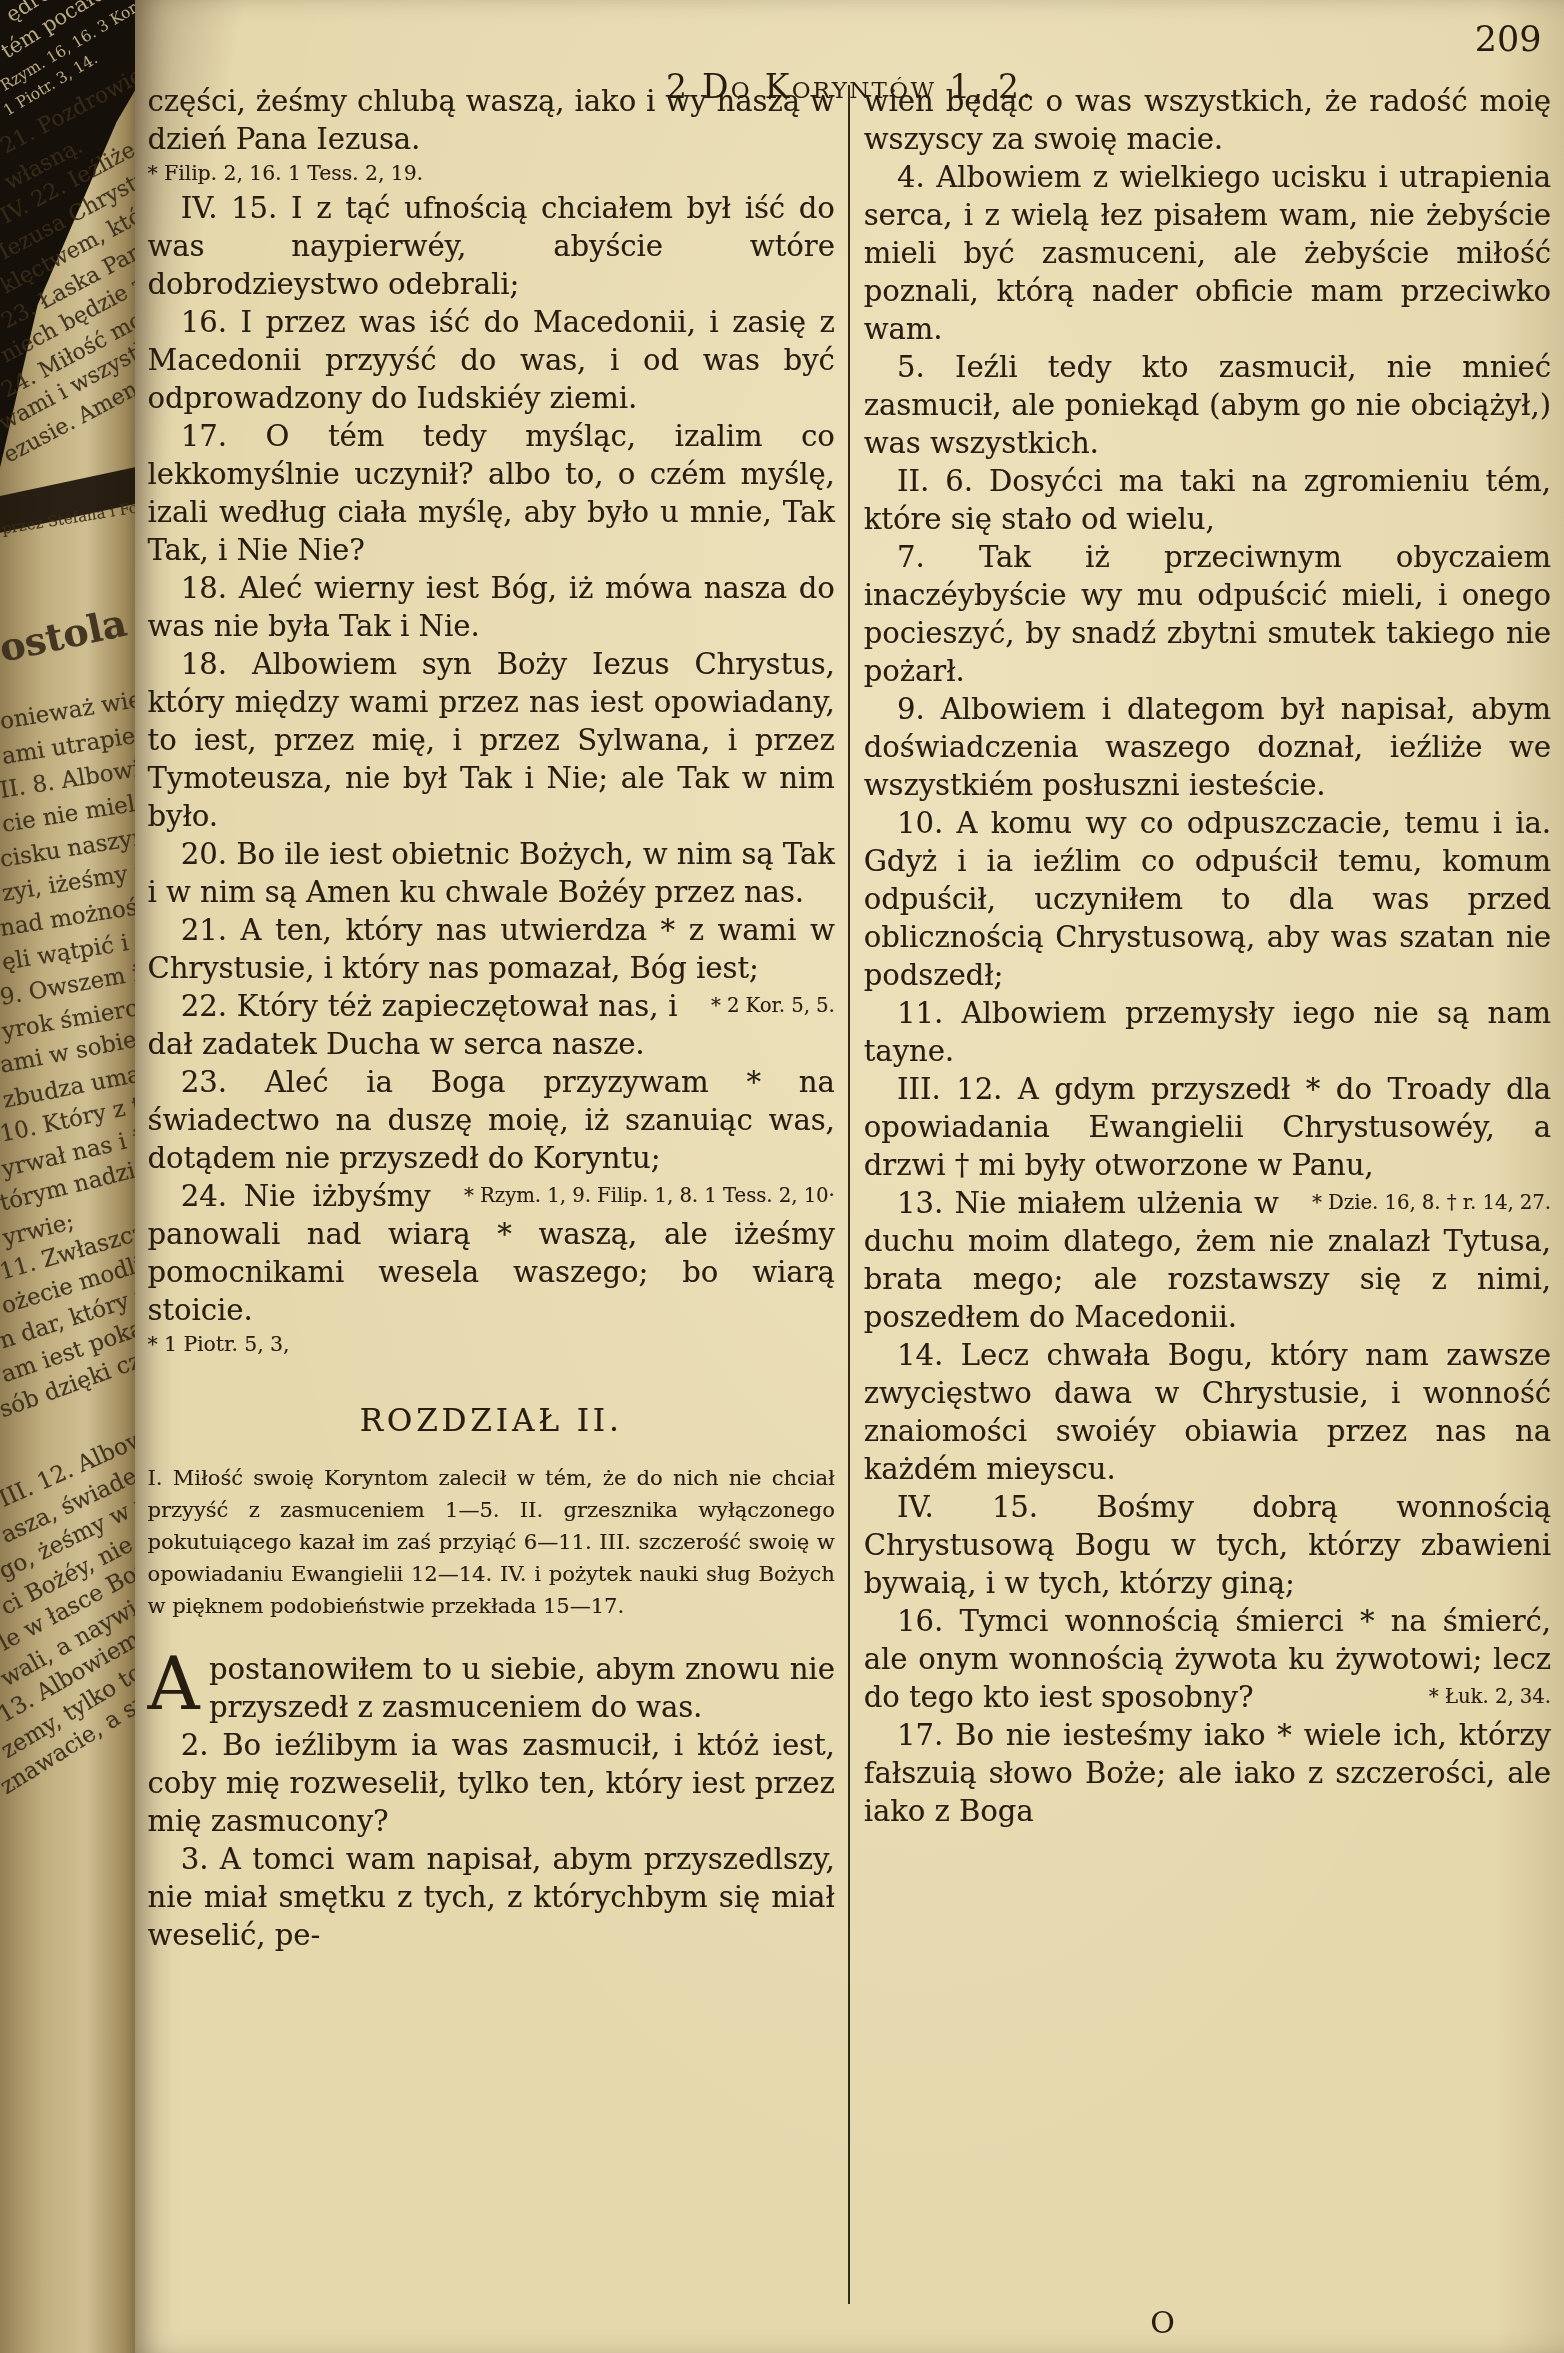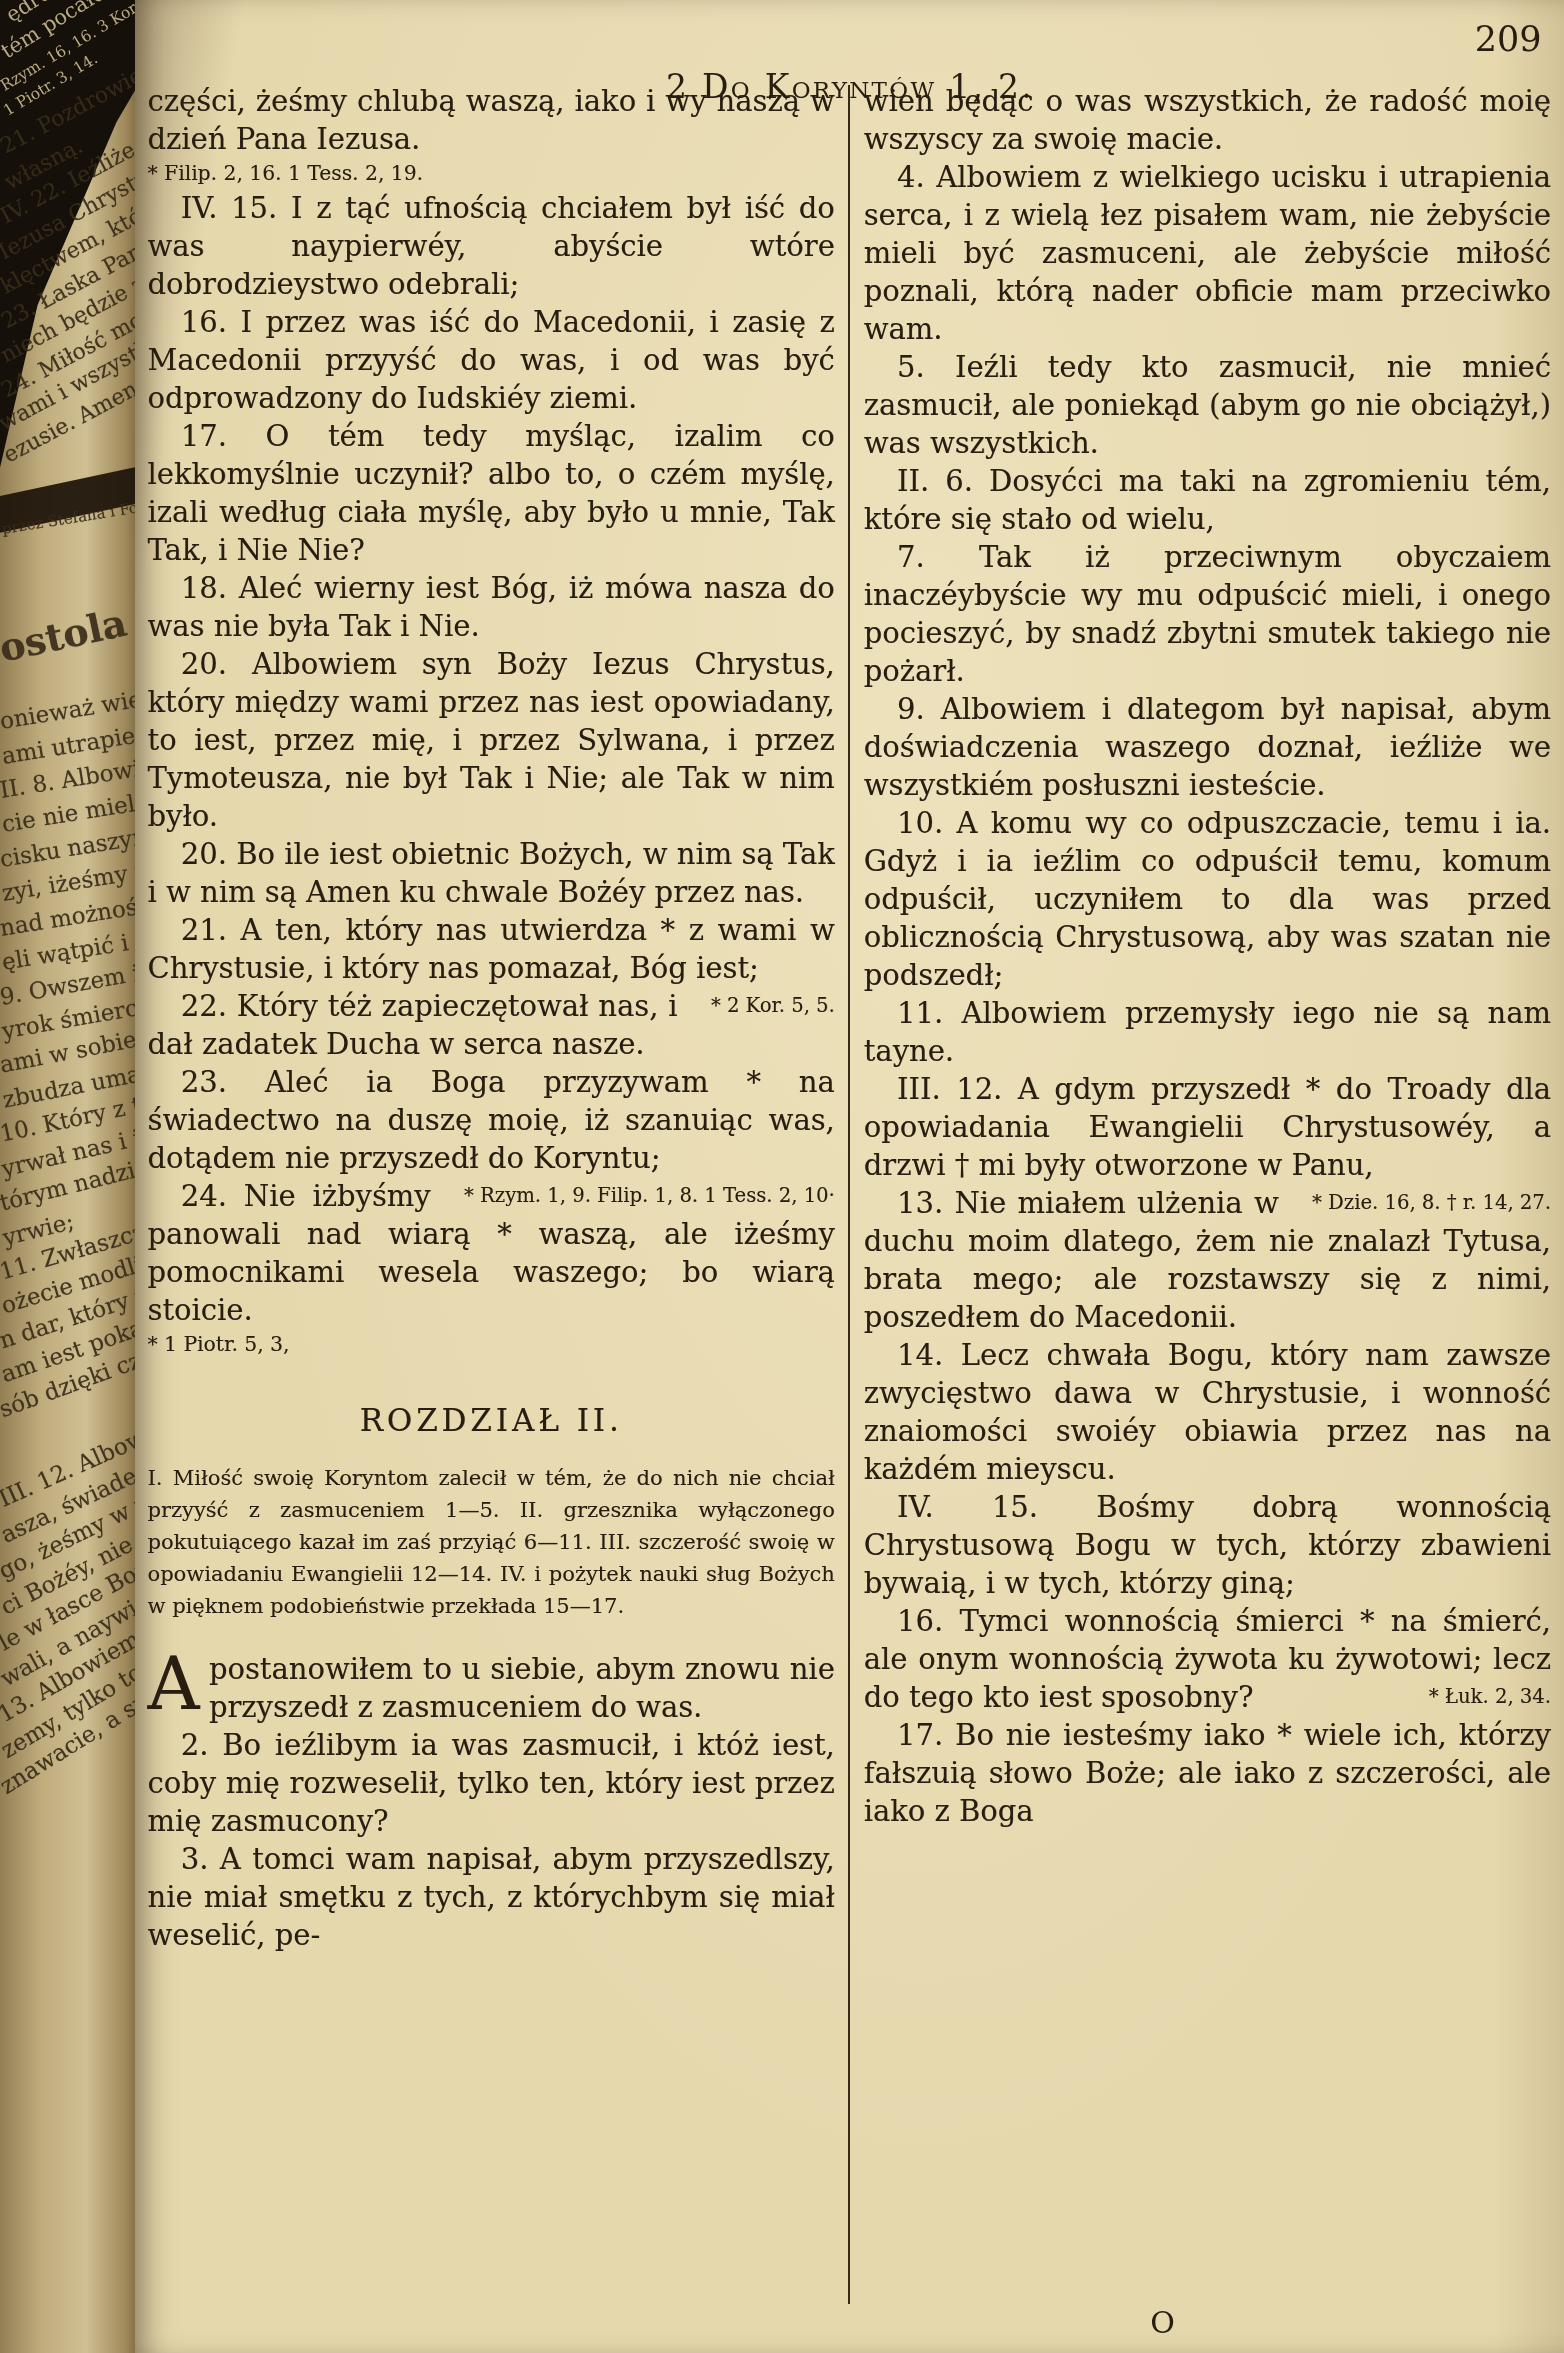--- a/index.html
+++ b/index.html
@@ -133,21 +133,21 @@
     </header>
 
     <div class="columns">
       <div class="col col-left">
           <p class="para cont">części, żeśmy chlubą waszą, iako i wy naszą w dzień Pana Iezusa.</p>
           <p class="para ref">* Filip. 2, 16.  1 Tess. 2, 19.</p>
           <p class="para verse">IV. 15. I z tąć ufnością chciałem był iść do was naypierwéy, abyście wtóre dobrodzieystwo odebrali;</p>
           <p class="para verse">16. I przez was iść do Macedonii, i zasię z Macedonii przyyść do was, i od was być odprowadzony do Iudskiéy ziemi.</p>
           <p class="para verse">17. O tém tedy myśląc, izalim co lekkomyślnie uczynił? albo to, o czém myślę, izali według ciała myślę, aby było u mnie, Tak Tak, i Nie Nie?</p>
           <p class="para verse">18. Aleć wierny iest Bóg, iż mówa nasza do was nie była Tak i Nie.</p>
-          <p class="para verse">20. Albowiem syn Boży Iezus Chrystus, który między wami przez nas iest opowiadany, to iest, przez mię, i przez Sylwana, i przez Tymoteusza, nie był Tak i Nie; ale Tak w nim było.</p>
+          <p class="para verse">18. Albowiem syn Boży Iezus Chrystus, który między wami przez nas iest opowiadany, to iest, przez mię, i przez Sylwana, i przez Tymoteusza, nie był Tak i Nie; ale Tak w nim było.</p>
           <p class="para verse">20. Bo ile iest obietnic Bożych, w nim są Tak i w nim są Amen ku chwale Bożéy przez nas.</p>
           <p class="para verse">21. A ten, który nas utwierdza * z wami w Chrystusie, i który nas pomazał, Bóg iest;<span class="inline-ref">* 2 Kor. 5, 5.</span></p>
           <p class="para verse">22. Który téż zapieczętował nas, i dał zadatek Ducha w serca nasze.</p>
           <p class="para verse">23. Aleć ia Boga przyzywam * na świadectwo na duszę moię, iż szanuiąc was, dotądem nie przyszedł do Koryntu;<span class="inline-ref">* Rzym. 1, 9.  Filip. 1, 8.  1 Tess. 2, 10·</span></p>
           <p class="para verse">24. Nie iżbyśmy panowali nad wiarą * waszą, ale iżeśmy pomocnikami wesela waszego; bo wiarą stoicie.</p>
           <p class="para ref">* 1 Piotr. 5, 3,</p>
           <p class="para heading">ROZDZIAŁ II.</p>
           <p class="para summary">I. Miłość swoię Koryntom zalecił w tém, że do nich nie chciał przyyść z zasmuceniem 1—5. II. grzesznika wyłączonego pokutuiącego kazał im zaś przyiąć 6—11. III. szczerość swoię w opowiadaniu Ewangielii 12—14. IV. i pożytek nauki sług Bożych w pięknem podobieństwie przekłada 15—17.</p>
           <p class="para dropcap"><span class="dropcap-initial">A</span>postanowiłem to u siebie, abym znowu nie przyszedł z zasmuceniem do was.</p>
           <p class="para verse">2. Bo ieźlibym ia was zasmucił, i któż iest, coby mię rozweselił, tylko ten, który iest przez mię zasmucony?</p>

